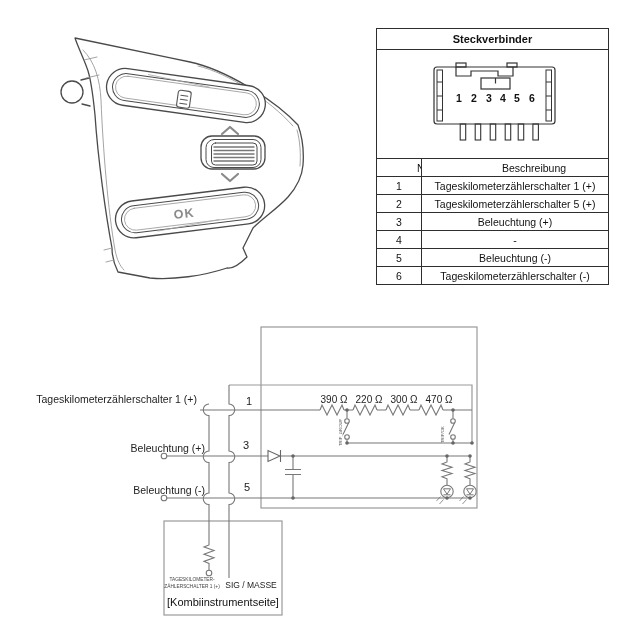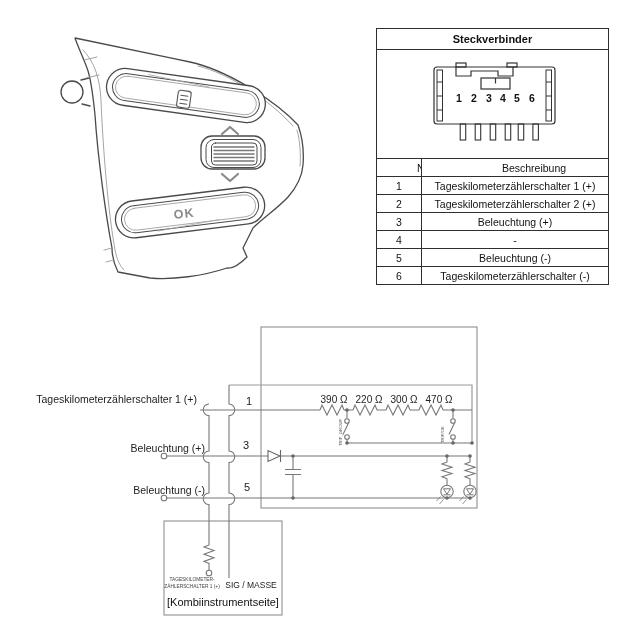--- a/index.html
+++ b/index.html
@@ -135,21 +135,21 @@
     <tr class="t-head">
       <th>Nr.</th>
       <th>Beschreibung</th>
     </tr>
     <tr class="t-row">
       <td>1</td>
       <td>Tageskilometerzählerschalter 1 (+)</td>
     </tr>
     <tr class="t-row">
       <td>2</td>
-      <td>Tageskilometerzählerschalter 2 (+)</td>
+      <td>Tageskilometerzählerschalter 5 (+)</td>
     </tr>
     <tr class="t-row">
       <td>3</td>
       <td>Beleuchtung (+)</td>
     </tr>
     <tr class="t-row">
       <td>4</td>
       <td>-</td>
     </tr>
     <tr class="t-row">

